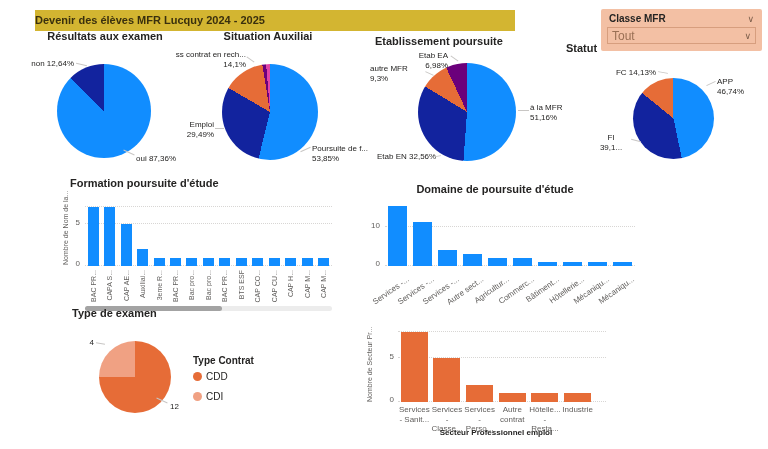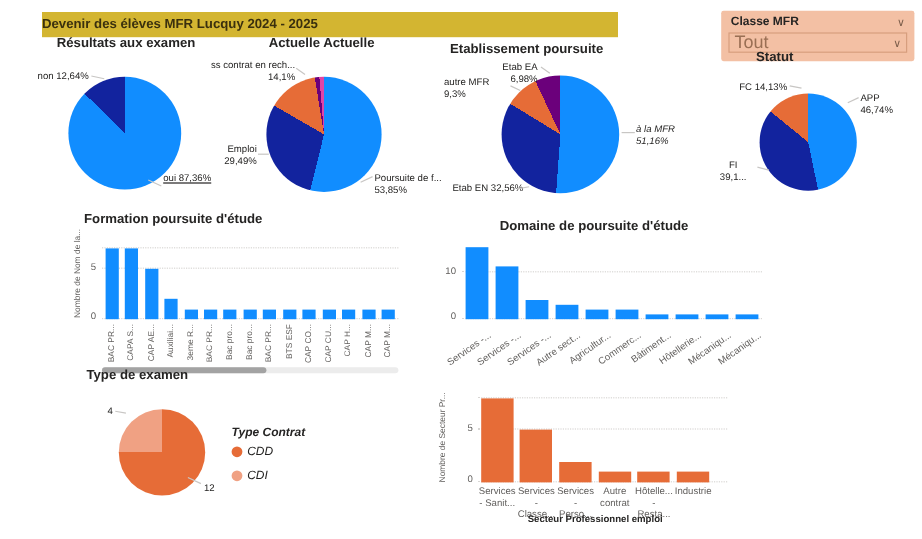--- a/index.html
+++ b/index.html
@@ -28,21 +28,21 @@
                    transform-origin:100% 50%;white-space:nowrap;font-size:8px;color:#605E5C;}
   .two .cat{width:32px;text-align:center;font-size:8px;color:#605E5C;line-height:1.2;}
   .ylab{writing-mode:vertical-rl;transform:rotate(180deg);font-size:7px;color:#605E5C;
         text-align:center;white-space:nowrap;}
   .slicer{background:#F3C0A4;border-radius:2px;}
   .slicer-head{display:flex;justify-content:space-between;align-items:center;padding:4px 8px 2px 8px;}
   .slicer-title{font-size:10px;font-weight:bold;color:#252423;}
   .chev{font-size:9px;color:#7A5C49;}
   .slicer-drop{margin:1px 6px 0 6px;border:1px solid #D79E7E;height:15px;display:flex;
                align-items:center;justify-content:space-between;padding:0 4px;}
-  .slicer-value{font-size:15px;color:#9A6F54;}
+  .slicer-value{font-size:12px;color:#9A6F54;}
   .sb-track{background:#ECECEC;border-radius:3px;}
   .sb-thumb{background:#A3A3A3;border-radius:3px;height:100%;}
   .legend-title{font-size:10px;font-weight:bold;color:#252423;}
   .legend-item{display:flex;align-items:center;margin-top:5px;font-size:10px;color:#252423;}
   .legend-dot{width:9px;height:9px;border-radius:50%;margin-right:4px;flex:0 0 auto;}
   .xaxis-title{font-size:8px;font-weight:bold;color:#252423;text-align:center;}
 </style>
 </head>
 <body>
 
@@ -60,24 +60,24 @@
     <div class="slicer-drop">
       <span class="slicer-value">Tout</span>
       <span class="chev">∨</span>
     </div>
   </div>
 
   <div class="abs ctitle" style="left:25px;top:30px;width:160px;text-align:center;">Résultats aux examen</div>
   <div class="abs pie" style="left: 57px; top: 64px; width: 94px; height: 94px; background: conic-gradient(rgb(17, 141, 255) 0deg, rgb(17, 141, 255) 314.5deg, rgb(18, 35, 158) 314.5deg, rgb(18, 35, 158) 360deg);"></div>
   <div class="abs callout" style="left:14px;top:59px;width:60px;text-align:right;">non 12,64%</div>
   <div class="abs leader" style="left:76px;top:64px;width:11px;transform:rotate(12deg);"></div>
-  <div class="abs callout" style="left:136px;top:144px;text-decoration:underline;">oui 87,36%</div>
+  <div class="abs callout" style="left:136px;top:154px;">oui 87,36%</div>
   <div class="abs leader" style="left:123px;top:152px;width:12px;transform:rotate(25deg);"></div>
 
-  <div class="abs ctitle" style="left:188px;top:30px;width:160px;text-align:center;">Actuelle Actuelle</div>
+  <div class="abs ctitle" style="left:188px;top:30px;width:160px;text-align:center;">Situation Auxiliai</div>
   <div class="abs pie" style="left: 222px; top: 64px; width: 96px; height: 96px; background: conic-gradient(rgb(17, 141, 255) 0deg, rgb(17, 141, 255) 193.86deg, rgb(18, 35, 158) 193.86deg, rgb(18, 35, 158) 300.02deg, rgb(230, 108, 55) 300.02deg, rgb(230, 108, 55) 350.78deg, rgb(107, 0, 123) 350.78deg, rgb(107, 0, 123) 355.39deg, rgb(224, 68, 167) 355.39deg, rgb(224, 68, 167) 360deg);"></div>
   <div class="abs callout" style="left:166px;top:50px;width:80px;text-align:right;">
     <div>ss contrat en rech...</div>
     <div>14,1%</div>
   </div>
   <div class="abs leader" style="left:246px;top:59px;width:9px;transform:rotate(35deg);"></div>
   <div class="abs callout" style="left:160px;top:120px;width:54px;text-align:right;">
     <div>Emploi</div>
     <div>29,49%</div>
   </div>
@@ -93,29 +93,29 @@
   <div class="abs callout" style="left:400px;top:51px;width:48px;text-align:right;">
     <div>Etab EA</div>
     <div>6,98%</div>
   </div>
   <div class="abs leader" style="left:450px;top:58px;width:9px;transform:rotate(35deg);"></div>
   <div class="abs callout" style="left:370px;top:64px;width:53px;text-align:left;">
     <div>autre MFR</div>
     <div>9,3%</div>
   </div>
   <div class="abs leader" style="left:425px;top:73px;width:9px;transform:rotate(25deg);"></div>
-  <div class="abs callout" style="left:530px;top:103px;font-style:italic;">
+  <div class="abs callout" style="left:530px;top:103px;">
     <div>à la MFR</div>
     <div>51,16%</div>
   </div>
   <div class="abs leader" style="left:518px;top:110px;width:11px;"></div>
   <div class="abs callout" style="left:377px;top:152px;">Etab EN 32,56%</div>
   <div class="abs leader" style="left:431px;top:156px;width:10px;transform:rotate(-10deg);"></div>
 
-  <div class="abs ctitle" style="left:630px;top:42px;">Statut</div>
+  <div class="abs ctitle" style="left:566px;top:42px;">Statut</div>
   <div class="abs pie" style="left: 633px; top: 78px; width: 81px; height: 81px; background: conic-gradient(rgb(17, 141, 255) 0deg, rgb(17, 141, 255) 168.26deg, rgb(18, 35, 158) 168.26deg, rgb(18, 35, 158) 309.13deg, rgb(230, 108, 55) 309.13deg, rgb(230, 108, 55) 360deg);"></div>
   <div class="abs callout" style="left:600px;top:68px;width:56px;text-align:right;">FC 14,13%</div>
   <div class="abs leader" style="left:658px;top:72px;width:10px;transform:rotate(10deg);"></div>
   <div class="abs callout" style="left:717px;top:77px;">
     <div>APP</div>
     <div>46,74%</div>
   </div>
   <div class="abs leader" style="left:706px;top:83px;width:10px;transform:rotate(-25deg);"></div>
   <div class="abs callout" style="left:593px;top:133px;width:36px;text-align:center;">
     <div>FI</div>
@@ -247,21 +247,21 @@
         <span>Mécaniqu...</span>
       </div>
     </div>
 
   <div class="abs ctitle" style="left:72px;top:307px;">Type de examen</div>
   <div class="abs pie" style="left: 99px; top: 341px; width: 72px; height: 72px; background: conic-gradient(rgb(230, 108, 55) 0deg, rgb(230, 108, 55) 270deg, rgb(240, 161, 131) 270deg, rgb(240, 161, 131) 360deg);"></div>
   <div class="abs callout" style="left:78px;top:338px;width:16px;text-align:right;">4</div>
   <div class="abs leader" style="left:96px;top:343px;width:9px;transform:rotate(10deg);"></div>
   <div class="abs callout" style="left:170px;top:402px;">12</div>
   <div class="abs leader" style="left:156px;top:400px;width:12px;transform:rotate(25deg);"></div>
-  <div class="abs" style="left:193px;top:355px;font-style:italic;">
+  <div class="abs" style="left:193px;top:355px;">
     <div class="legend-title">Type Contrat</div>
     <div class="legend-item">
       <span class="legend-dot" style="background: rgb(230, 108, 55);"></span>
       <span>CDD</span>
     </div>
     <div class="legend-item" style="margin-top:9px;">
       <span class="legend-dot" style="background: rgb(240, 161, 131);"></span>
       <span>CDI</span>
     </div>
   </div>

